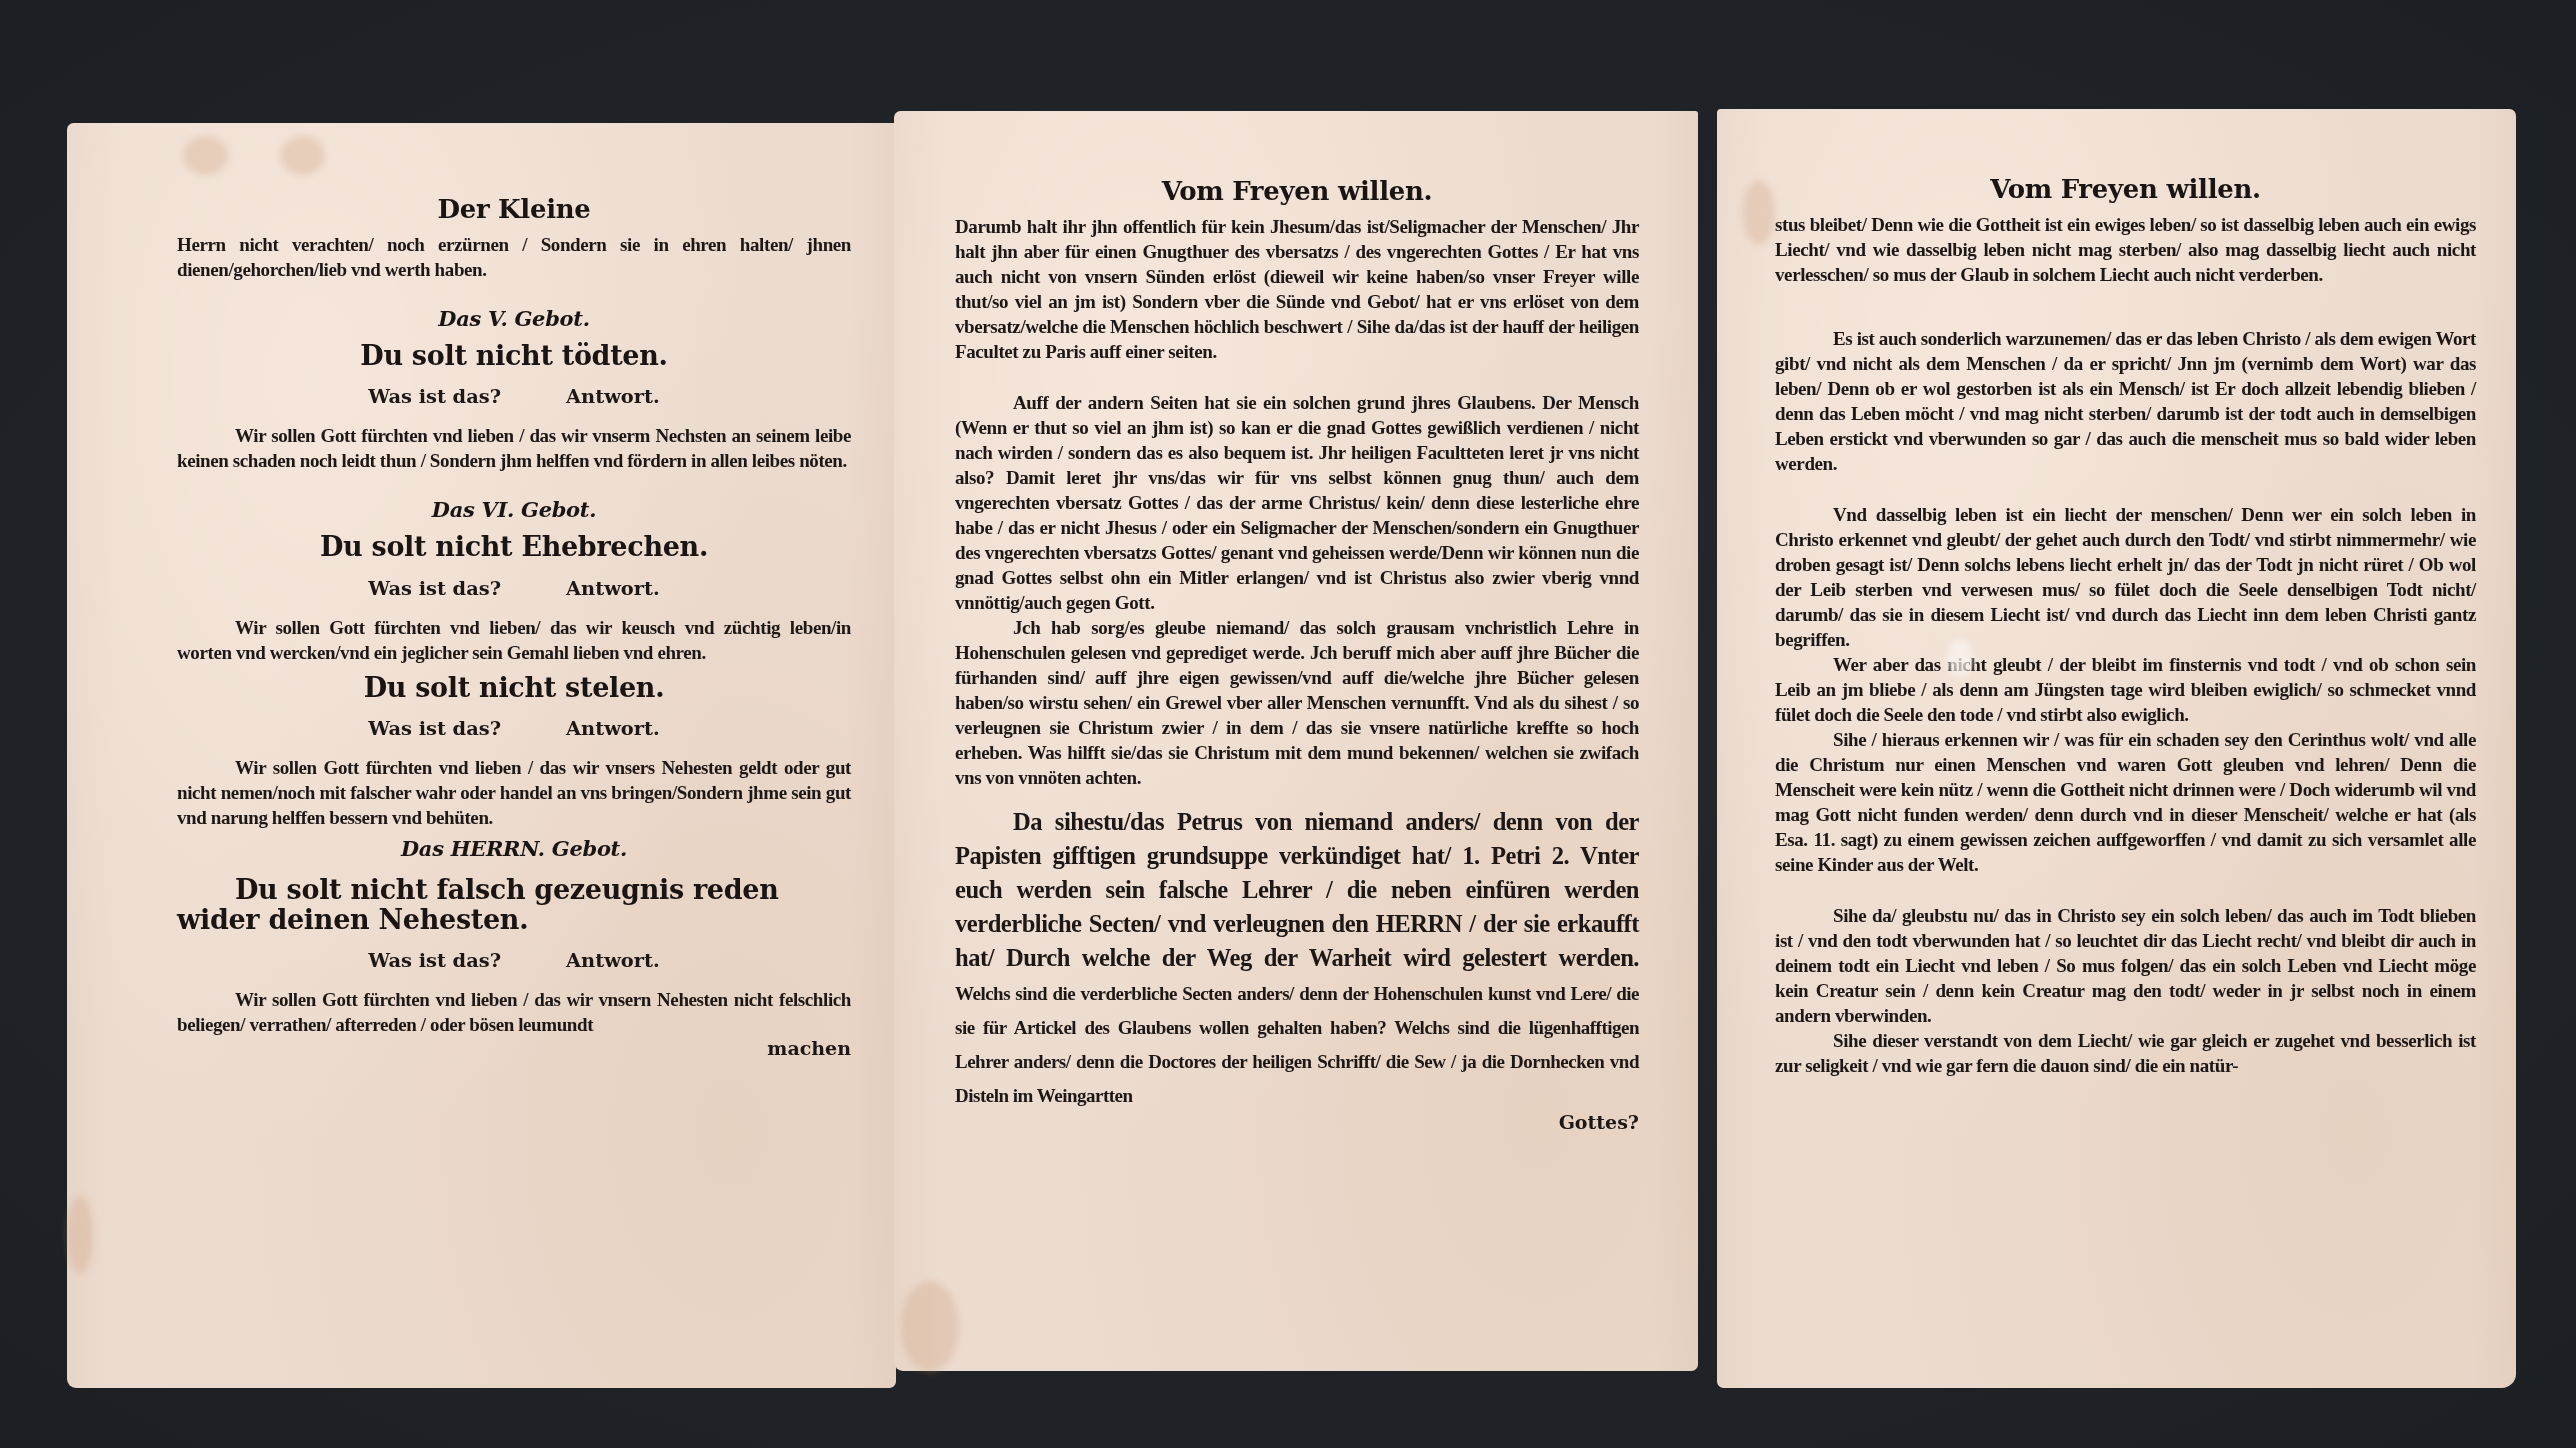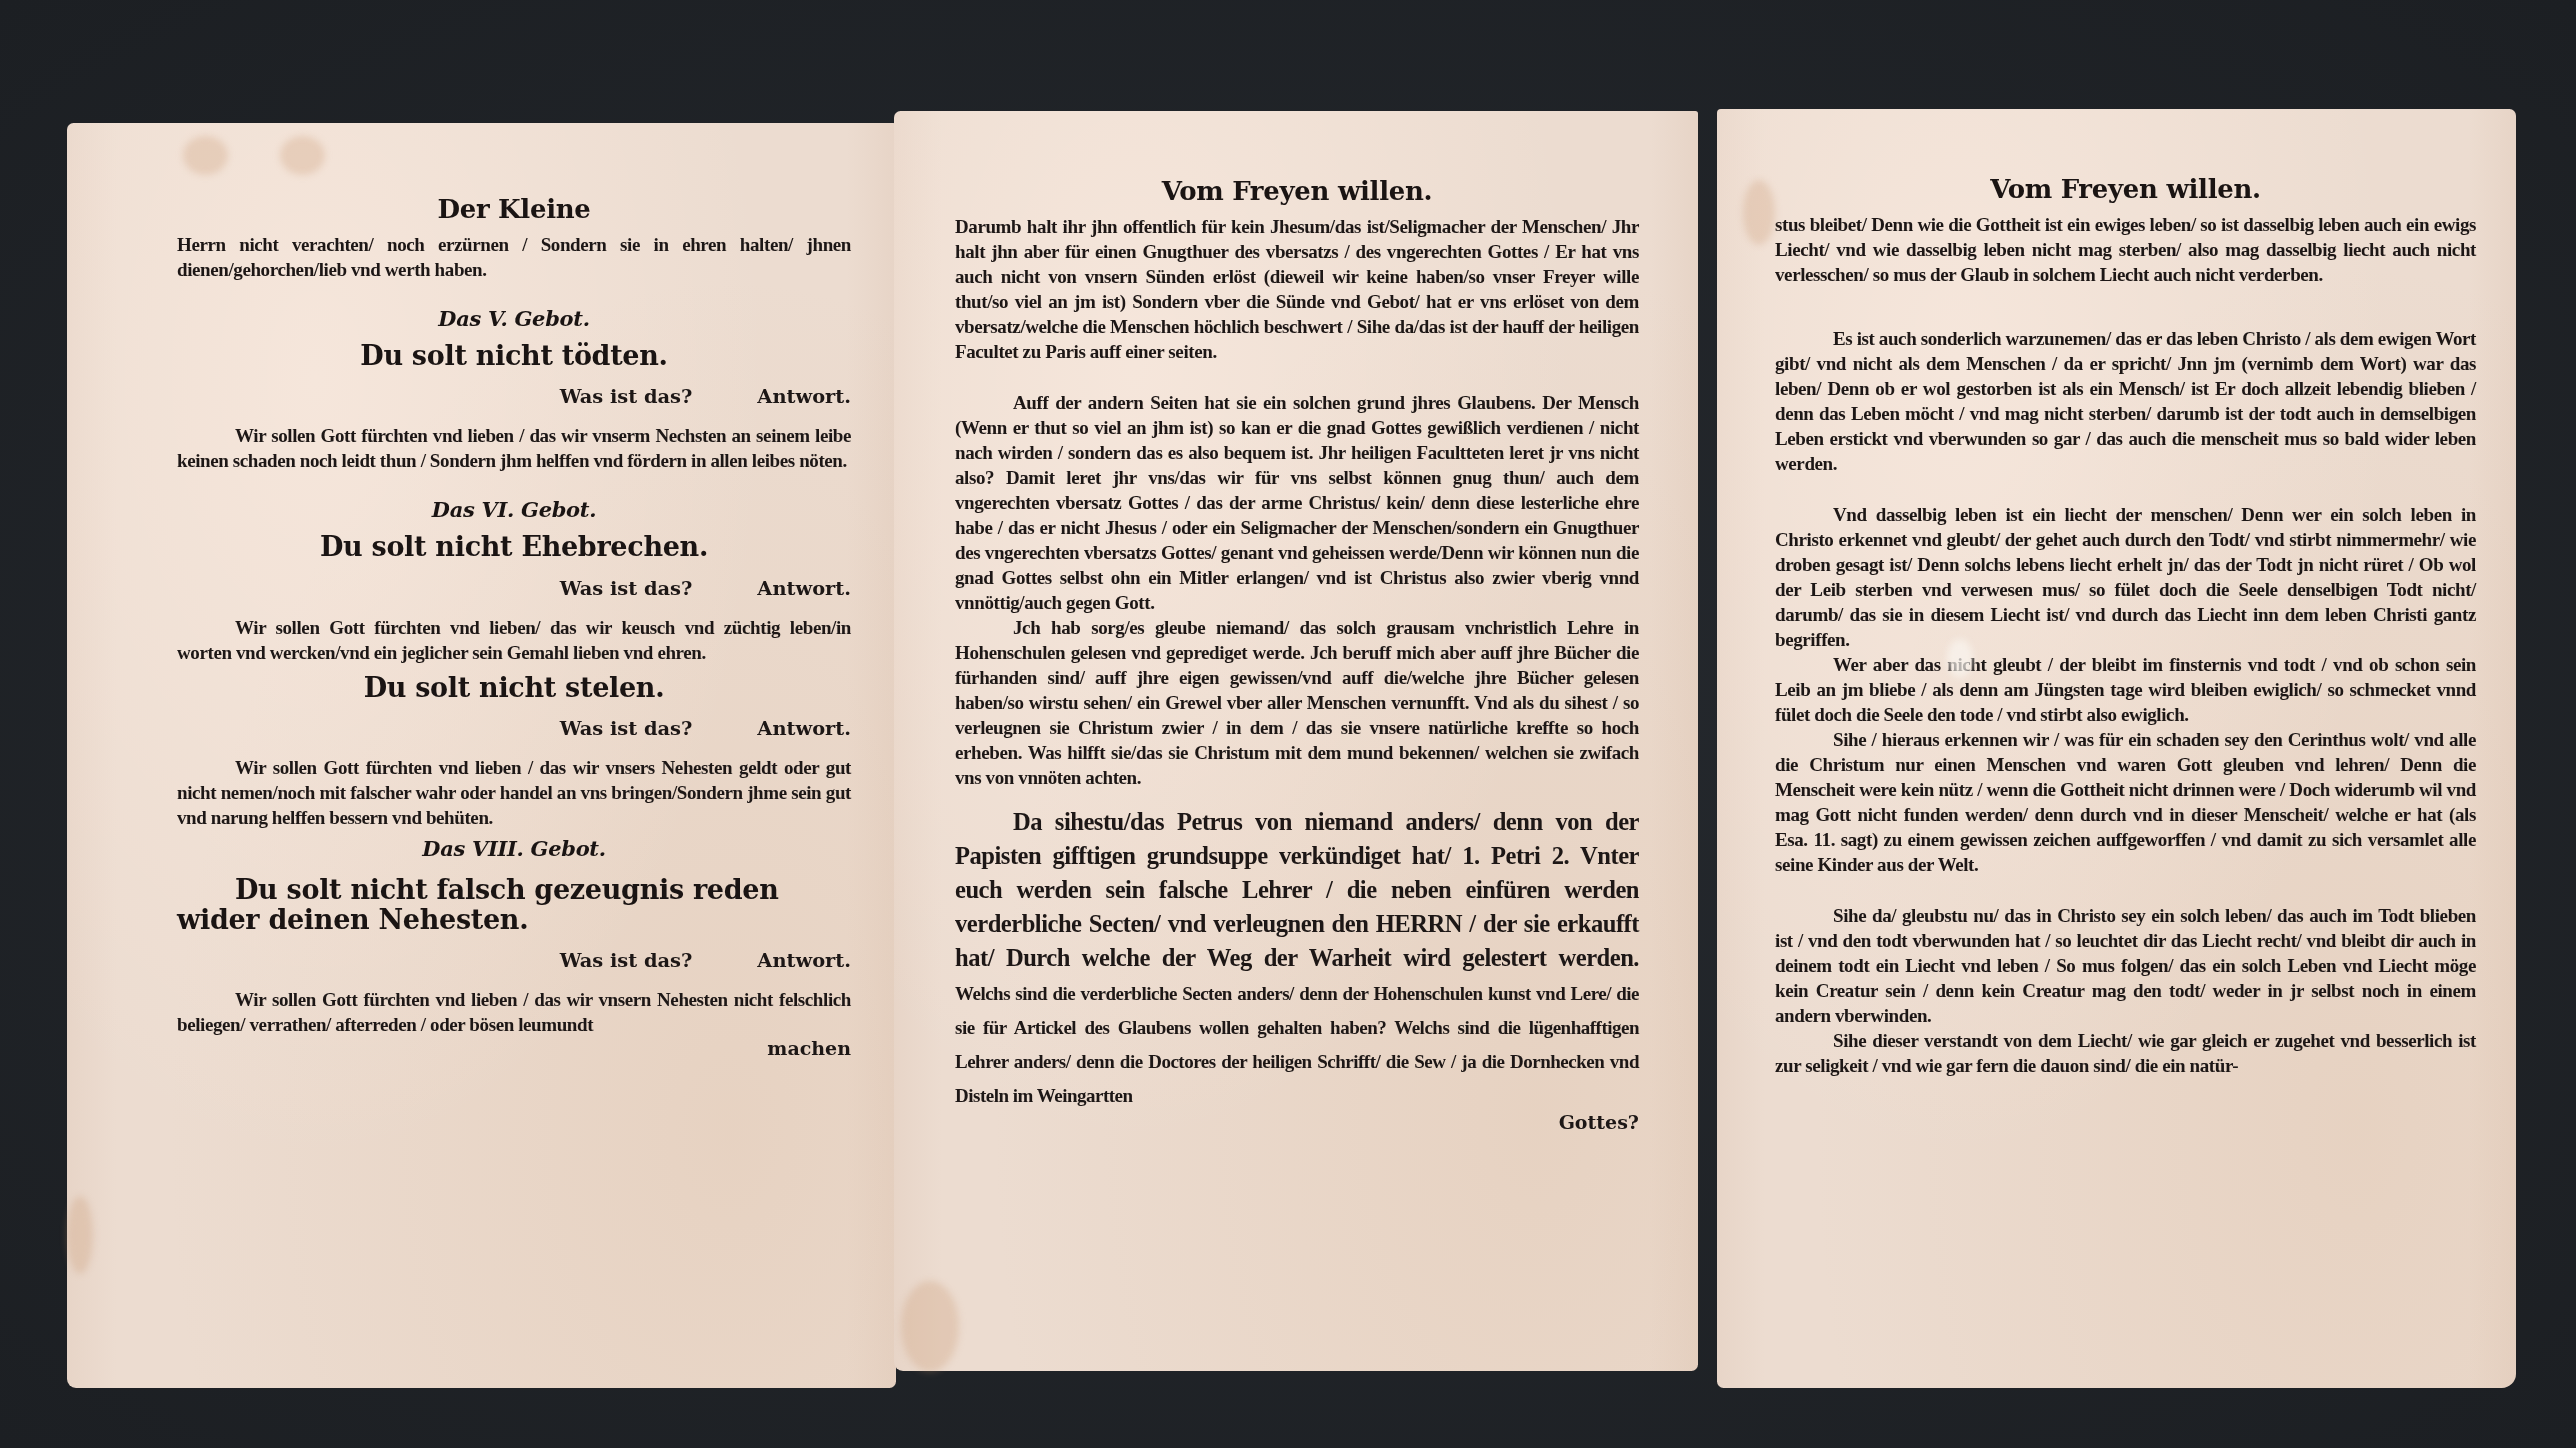--- a/index.html
+++ b/index.html
@@ -24,21 +24,21 @@
   #page-left   { left: 67px;  top: 123px; width: 829px; height: 1265px; padding: 71px 45px 0 110px; }
   #page-middle { left: 894px; top: 111px; width: 804px; height: 1260px; padding: 65px 59px 0 61px; }
   #page-right  { left: 1717px; top: 109px; width: 799px; height: 1279px; padding: 65px 40px 0 58px; border-radius: 3.9px 6.5px 14.2px 6.5px; }
 
   .heading { text-align: center; font-weight: bold; color: #1a1413; letter-spacing: -0.3px; }
   .h-run   { font-size: 26px; margin: 0 0 7.8px 0; }
   .h-big   { font-size: 21px; margin: 24px 0 9px 0; font-style: italic; }
   .h-cmd   { font-size: 27px; margin: 6.5px 0 10.3px 0; }
   .h-cmd-left { text-align: left; text-indent: 58px; margin-top: 14.2px; line-height: 30px; }
   .qa {
-    display: flex; justify-content: flex-end; gap: 65px;
+    display: flex; justify-content: center; gap: 65px;
     font-size: 19.4px; font-weight: bold; margin: 14.2px 0 15.5px 0;
   }
   .para {
     font-size: 19px; line-height: 25px; text-align: justify;
     margin: 0 0 0 0; font-weight: bold; letter-spacing: -0.4px;
     font-family: "Liberation Serif", "DejaVu Serif", serif;
   }
   .para.indent { text-indent: 58px; }
   .para.big { font-size: 24.6px; line-height: 34px; letter-spacing: -0.5px; }
   .catch { text-align: right; font-size: 19px; font-weight: bold; margin-top: 0; line-height: 23px; }
@@ -75,21 +75,21 @@
   </div>
   <p class="para indent">Wir sollen Gott fürchten vnd lieben/ das wir keusch vnd züchtig leben/in worten vnd wercken/vnd ein jeglicher sein Gemahl lieben vnd ehren.</p>
 
   <div class="heading h-cmd">Du solt nicht stelen.</div>
   <div class="qa">
     <span>Was ist das?</span>
     <span>Antwort.</span>
   </div>
   <p class="para indent">Wir sollen Gott fürchten vnd lieben / das wir vnsers Nehesten geldt oder gut nicht nemen/noch mit falscher wahr oder handel an vns bringen/Sondern jhme sein gut vnd narung helffen bessern vnd behüten.</p>
 
-  <div class="heading h-big" style="margin-top:5.2px">Das VIII. Gebot.</div>
+  <div class="heading h-big" style="margin-top:5.2px">Das HERRN. Gebot.</div>
   <div class="heading h-cmd h-cmd-left">Du solt nicht falsch gezeugnis reden wider deinen Nehesten.</div>
   <div class="qa">
     <span>Was ist das?</span>
     <span>Antwort.</span>
   </div>
   <p class="para indent">Wir sollen Gott fürchten vnd lieben / das wir vnsern Nehesten nicht felschlich beliegen/ verrathen/ afterreden / oder bösen leumundt</p>
   <div class="catch">machen</div>
 
   <div class="stain" style="left:116px;top:13px;width:45px;height:39px;"></div>
   <div class="stain" style="left:213px;top:13px;width:45px;height:39px;"></div>

